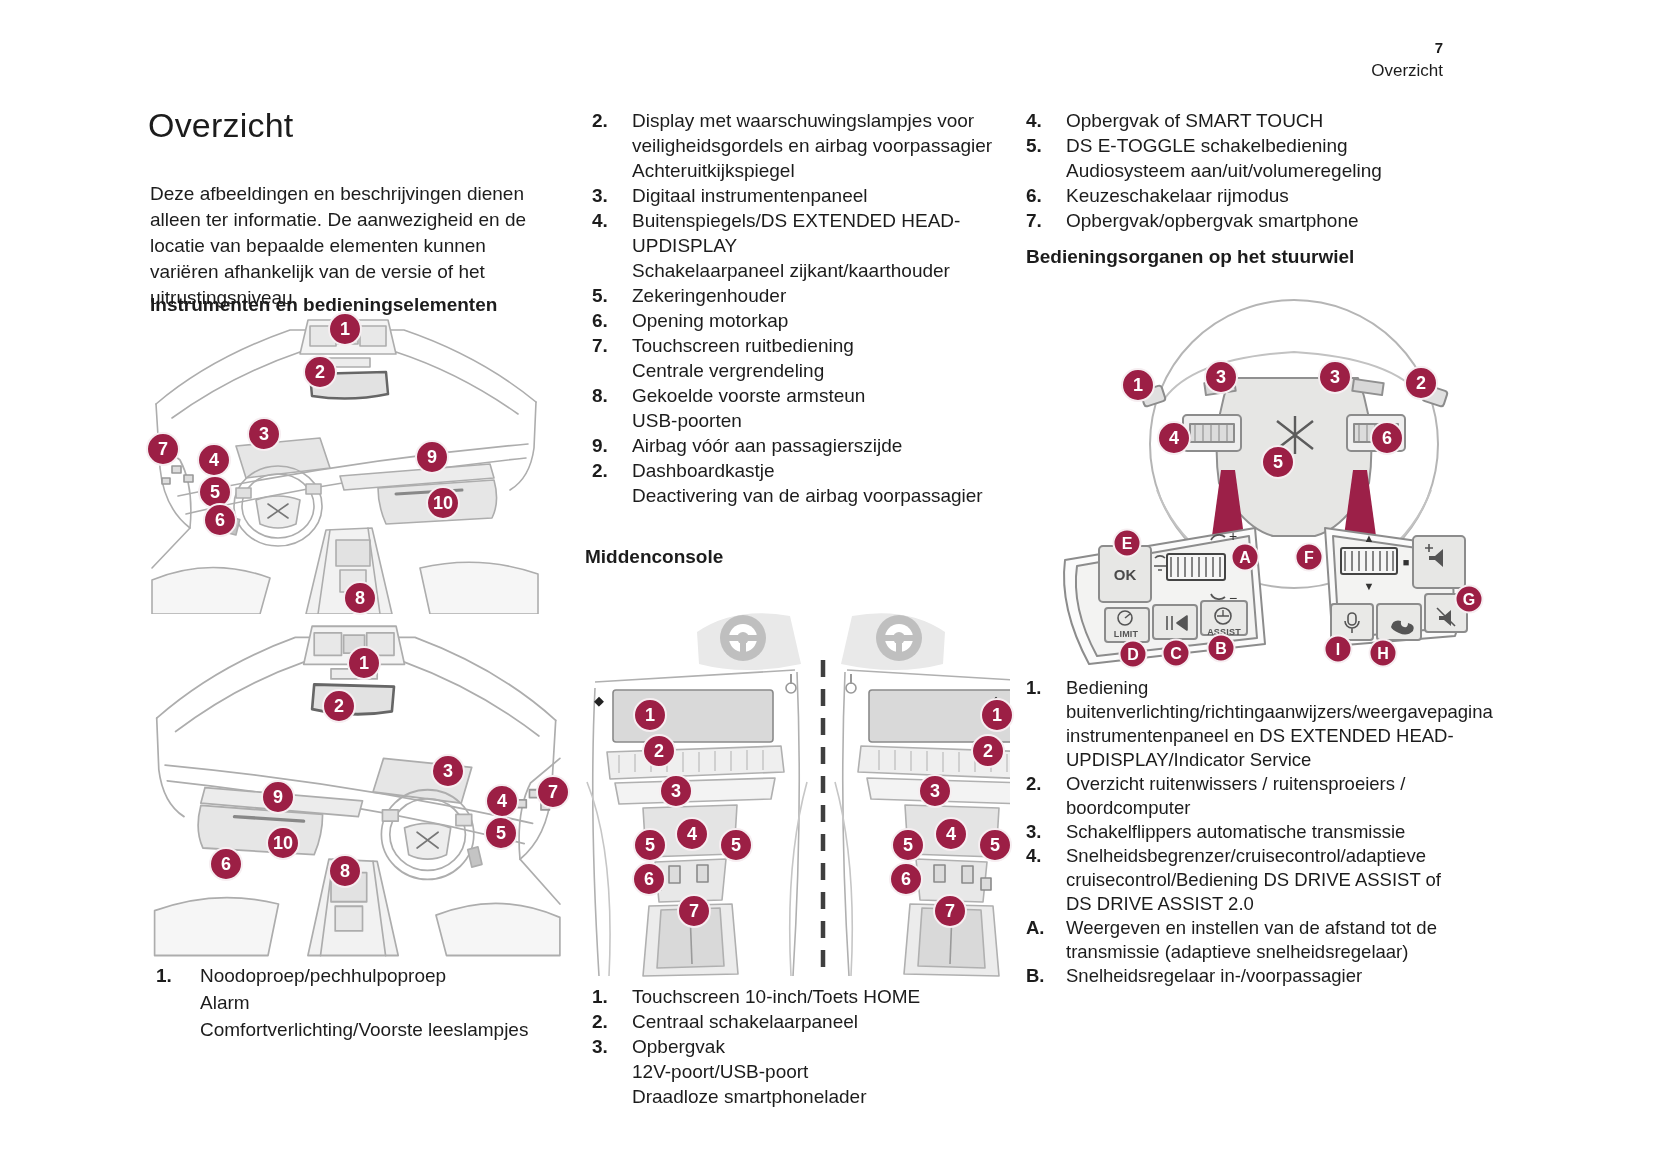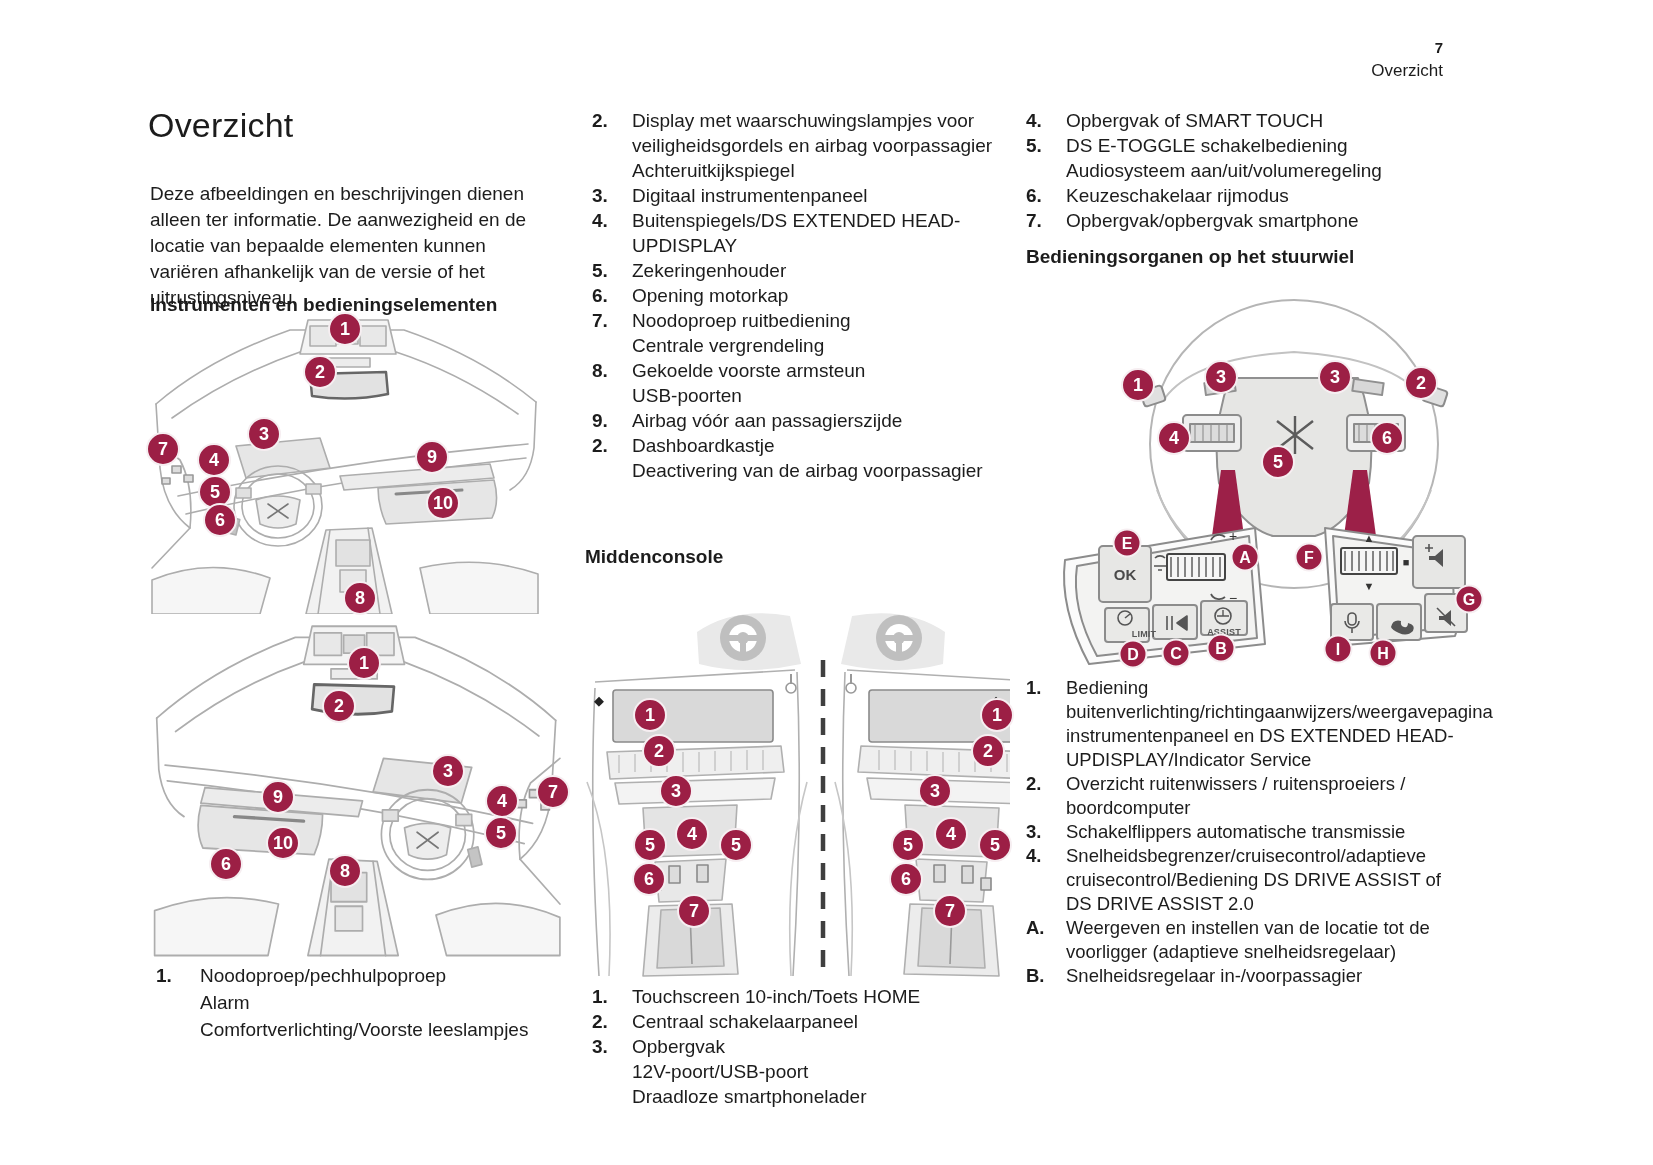--- a/index.html
+++ b/index.html
@@ -147,41 +147,42 @@
         <span class="num">3.</span>
         <span class="lines">
           <div class="line">Digitaal instrumentenpaneel</div>
         </span>
       </div>
 
       <div class="li">
         <span class="num">4.</span>
         <span class="lines">
           <div class="line">Buitenspiegels/DS EXTENDED HEAD-UPDISPLAY</div>
+          <div class="line">Schakelaarpaneel zijkant/kaarthouder</div>
         </span>
       </div>
 
       <div class="li">
         <span class="num">5.</span>
         <span class="lines">
           <div class="line">Zekeringenhouder</div>
         </span>
       </div>
 
       <div class="li">
         <span class="num">6.</span>
         <span class="lines">
           <div class="line">Opening motorkap</div>
         </span>
       </div>
 
       <div class="li">
         <span class="num">7.</span>
         <span class="lines">
-          <div class="line">Noodoproep ruitbediening</div>
+          <div class="line">Touchscreen ruitbediening</div>
           <div class="line">Centrale vergrendeling</div>
         </span>
       </div>
 
       <div class="li">
         <span class="num">8.</span>
         <span class="lines">
           <div class="line">Gekoelde voorste armsteun</div>
           <div class="line">USB-poorten</div>
         </span>
@@ -376,21 +377,21 @@
           <rect x="400" y="316" width="42" height="38" rx="3" fill="#e9e9e7"></rect>
           <rect x="323" y="335" width="8" height="12" rx="4" fill="none" stroke="#555" stroke-width="1.6"></rect>
           <path d="M320,343 a7,7 0 0 0 14,0 M327,350 v5" stroke="#555" stroke-width="1.6" fill="none"></path>
           <path d="M366,349 q2,-8 10,-6 q-1,5 3,6 q4,1 4,-4 q8,2 5,8 q-6,6 -14,2 q-7,-3 -8,-6 Z" fill="#555" stroke="none"></path>
           <path d="M414,338 h5 l7,-6 v16 l-7,-6 h-5 Z" fill="#555" stroke="none"></path>
           <path d="M412,330 l18,18" stroke="#555" stroke-width="1.6"></path>
         </g>
       </g>
     </svg>
     <span class="ov okl" style="left:100px;top:296px">OK</span>
-    <span class="ov tiny" style="left:119px;top:356px">LIMIT</span>
+    <span class="ov tiny" style="left:101px;top:356px">LIMIT</span>
     <span class="ov tiny" style="left:199px;top:354px">ASSIST</span>
     <span class="ov glyph big" style="left:208px;top:258px">+</span>
     <span class="ov glyph big" style="left:208px;top:320px">−</span>
     <span class="ov glyph" style="left:344px;top:260px">▲</span>
     <span class="ov glyph" style="left:344px;top:308px">▼</span>
     <span class="ov glyph" style="left:381px;top:284px">■</span>
     <span class="b" style="left:113px;top:107px">1</span>
     <span class="b" style="left:396px;top:105px">2</span>
     <span class="b" style="left:196px;top:99px">3</span>
     <span class="b" style="left:310px;top:99px">3</span>
@@ -434,21 +435,21 @@
       <div class="li">
         <span class="num">4.</span>
         <span class="lines">
           <div class="line">Snelheidsbegrenzer/cruisecontrol/adaptieve cruisecontrol/Bediening DS DRIVE ASSIST of DS DRIVE ASSIST 2.0</div>
         </span>
       </div>
 
       <div class="li">
         <span class="num">A.</span>
         <span class="lines">
-          <div class="line">Weergeven en instellen van de locatie tot de voorligger (adaptieve snelheidsregelaar)</div>
+          <div class="line">Weergeven en instellen van de afstand tot de transmissie (adaptieve snelheidsregelaar)</div>
         </span>
       </div>
 
       <div class="li">
         <span class="num">B.</span>
         <span class="lines">
           <div class="line">Snelheidsregelaar in-/voorpassagier</div>
         </span>
       </div>
     </div>

